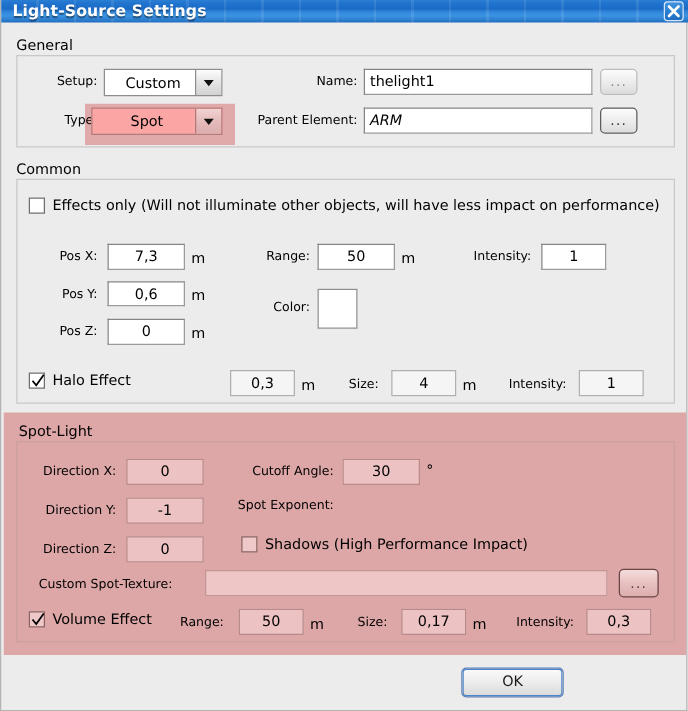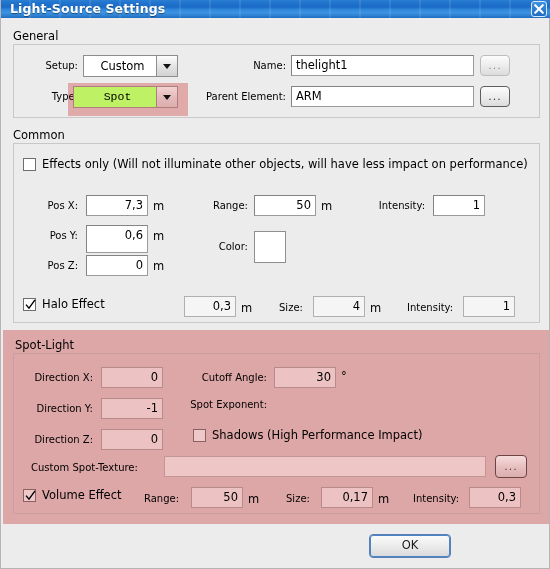--- a/index.html
+++ b/index.html
@@ -99,21 +99,21 @@
     border-top-color: #848484;
     border-left-color: #848484;
     font-family: "DejaVu Sans", "Liberation Sans", sans-serif;
     font-size: 11.5px;
     color: #000;
     line-height: 19px;
     padding: 0 4px;
     overflow: hidden;
     white-space: nowrap;
   }
-  .field.num { text-align: right; }
+  .field.num { text-align: center; }
   
   .field.soft {
     background: #f5f5f5;
     border-color: #b0b0b0;
   }
   
   .field.pink {
     background: #edc2c2;
     border-color: #b98a8a;
   }
@@ -143,23 +143,22 @@
     overflow: hidden;
     text-align: center;
   }
   .combo .arrowbtn {
     flex: 0 0 20px;
     border-left: 1px solid #8d8d8d;
     background: linear-gradient(to bottom, #fdfdfd, #e2e2e2 55%, #d2d2d2);
     display: flex; align-items: center; justify-content: center;
   }
   .combo.pinkcombo {
-    background: #bef264;
+    background: #fca5a5;
     border-color: #b07d7d;
-    font-family: Liberation Mono, monospace;
   }
   .combo.pinkcombo .arrowbtn {
     border-left-color: #b07d7d;
     background: linear-gradient(to bottom, #f3d2d2, #e4b9b9 55%, #dcaeae);
   }
   .caret {
     width: 0; height: 0;
     border-left: 4.5px solid transparent;
     border-right: 4.5px solid transparent;
     border-top: 5px solid #111;
@@ -277,21 +276,21 @@
     <div class="arrowbtn">
       <span class="caret"></span>
     </div>
   </div>
 
   <div class="lbl r" style="left:190px; top:59px; width:95px;">Name:</div>
   <div class="field" style="left:290px; top:55px; width:183px; height:21px;" placeholder="">thelight1</div>
   <div class="btn light ellipsis" style="left:479px; top:55px; width:30px; height:21px;">...</div>
 
   <div class="lbl r" style="left:170px; top:90px; width:115px;">Parent Element:</div>
-  <div class="field" style="left:290px; top:86px; width:183px; height:21px;" placeholder="">ARM</div>
+  <div class="field" style="left:290px; top:86px; width:183px; height:21px;font-style:italic;" placeholder="">ARM</div>
   <div class="btn dark ellipsis" style="left:479px; top:86px; width:30px; height:21px;">...</div>
 
   <div class="grouplabel" style="left:12px; top:128px;">Common</div>
   <div class="groupbox" style="left:12px; top:143px; width:527px; height:180px;"></div>
 
   <div class="cbwrap" style="left:22px; top:157px;">
     <span class="cbox"></span>
     <span class="cblabel">Effects only (Will not illuminate other objects, will have less impact on performance)</span>
   </div>
 
@@ -300,21 +299,21 @@
   <div class="unit" style="left:152px; top:199px;">m</div>
 
   <div class="lbl r" style="left:185px; top:199px; width:62px;">Range:</div>
   <div class="field num" style="left:253px; top:195px; width:62px; height:21px;">50</div>
   <div class="unit" style="left:320px; top:199px;">m</div>
 
   <div class="lbl r" style="left:358px; top:199px; width:66px;">Intensity:</div>
   <div class="field num" style="left:432px; top:195px; width:52px; height:21px;">1</div>
 
   <div class="lbl r" style="left:15px; top:229px; width:62px;">Pos Y:</div>
-  <div class="field num" style="left:85px; top:225px; width:62px; height:28px;">0,6</div>
+  <div class="field num" style="left:85px; top:225px; width:62px; height:20px;">0,6</div>
   <div class="unit" style="left:152px; top:229px;">m</div>
 
   <div class="lbl r" style="left:185px; top:240px; width:62px;">Color:</div>
   <div class="swatch" style="left:253px; top:231px; width:32px; height:32px;"></div>
 
   <div class="lbl r" style="left:15px; top:259px; width:62px;">Pos Z:</div>
   <div class="field num" style="left:85px; top:255px; width:62px; height:21px;">0</div>
   <div class="unit" style="left:152px; top:259px;">m</div>
 
   <div class="cbwrap" style="left:22px; top:297px;">

